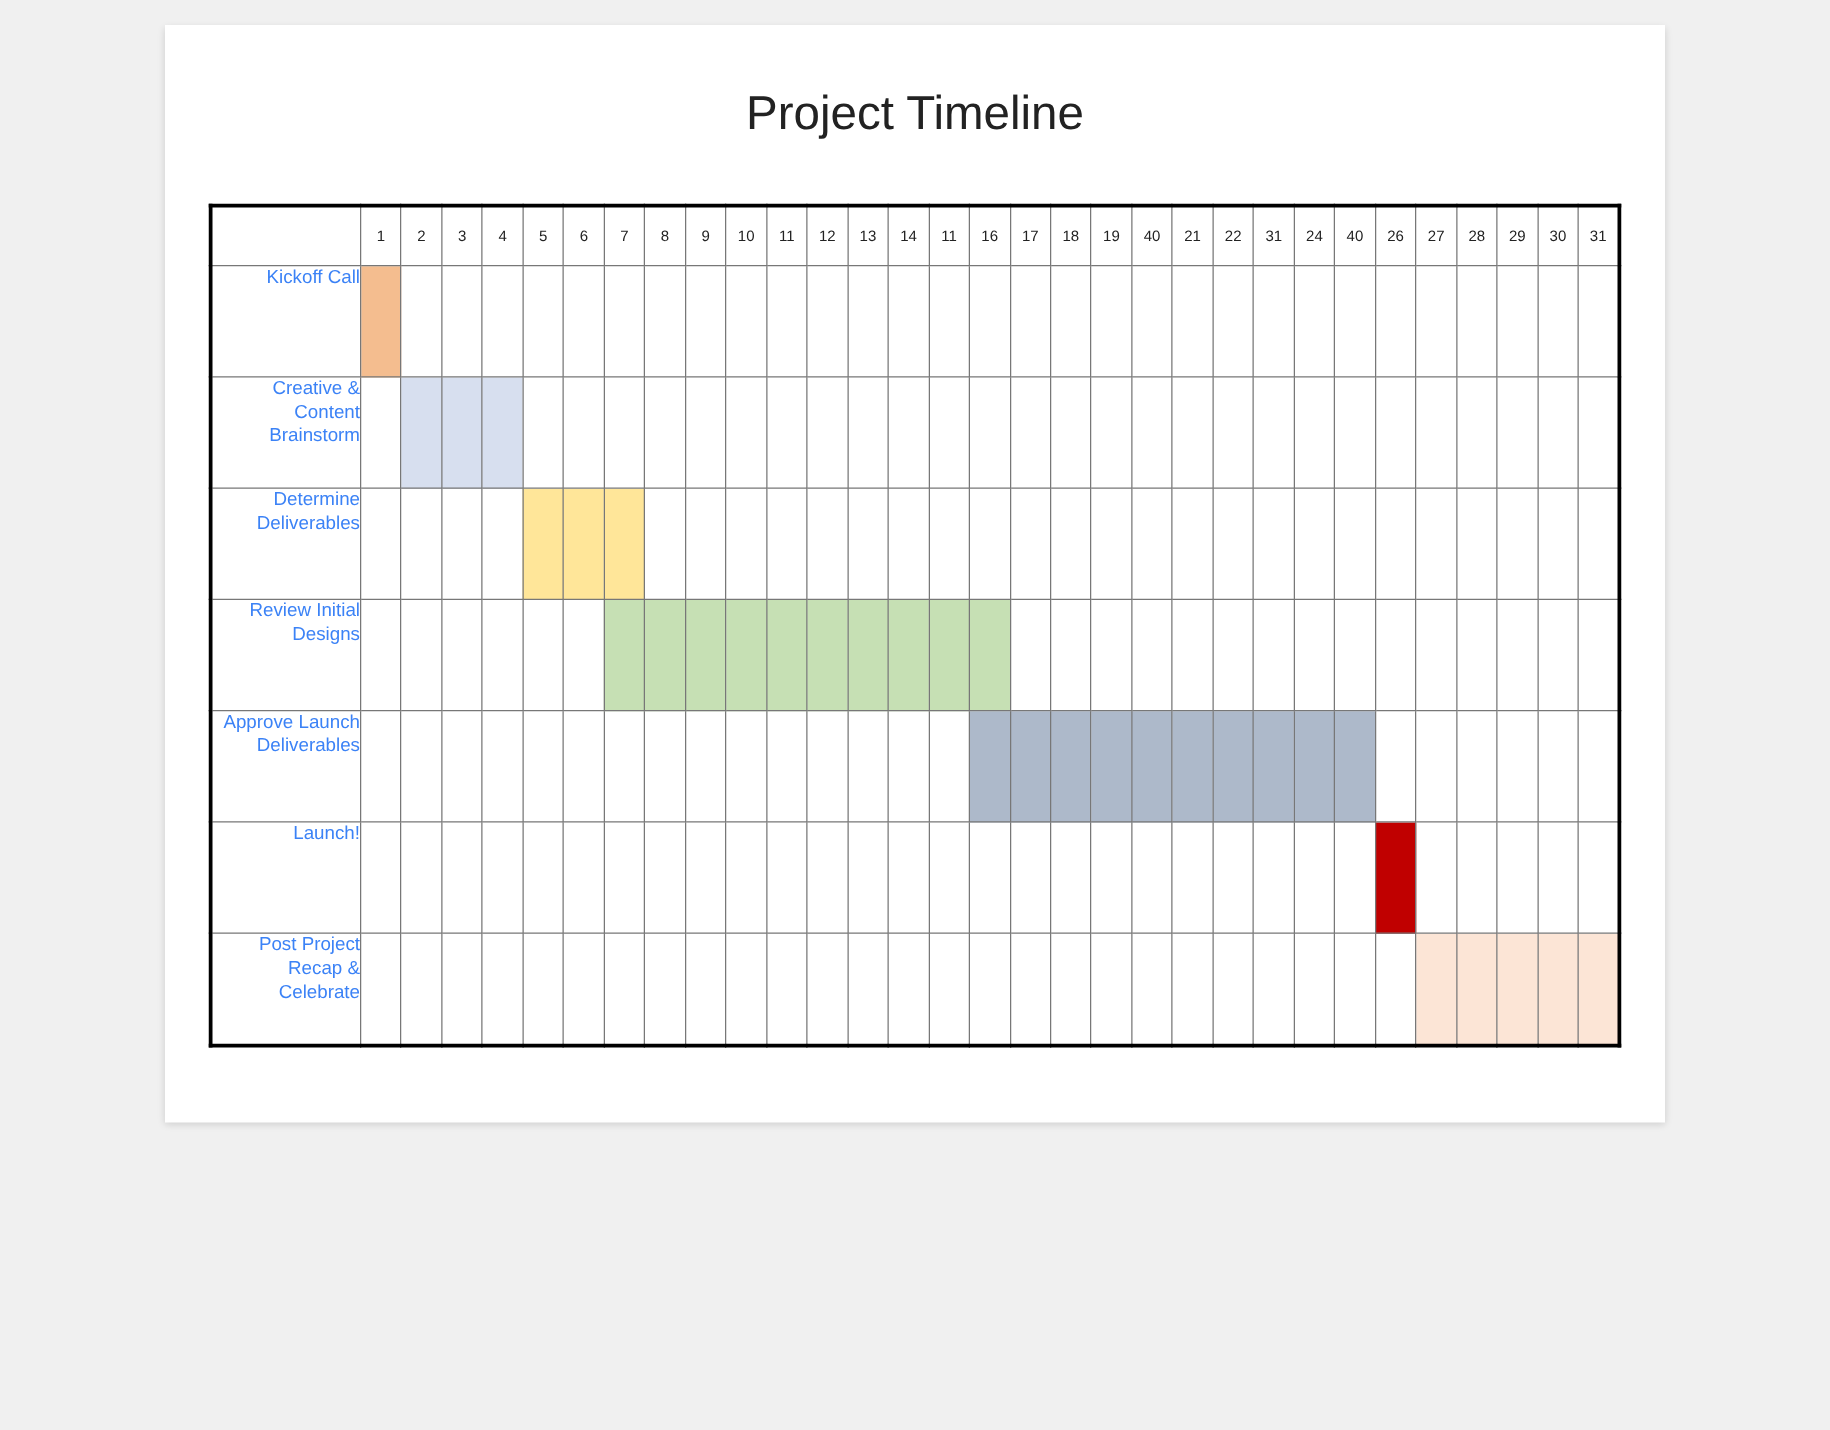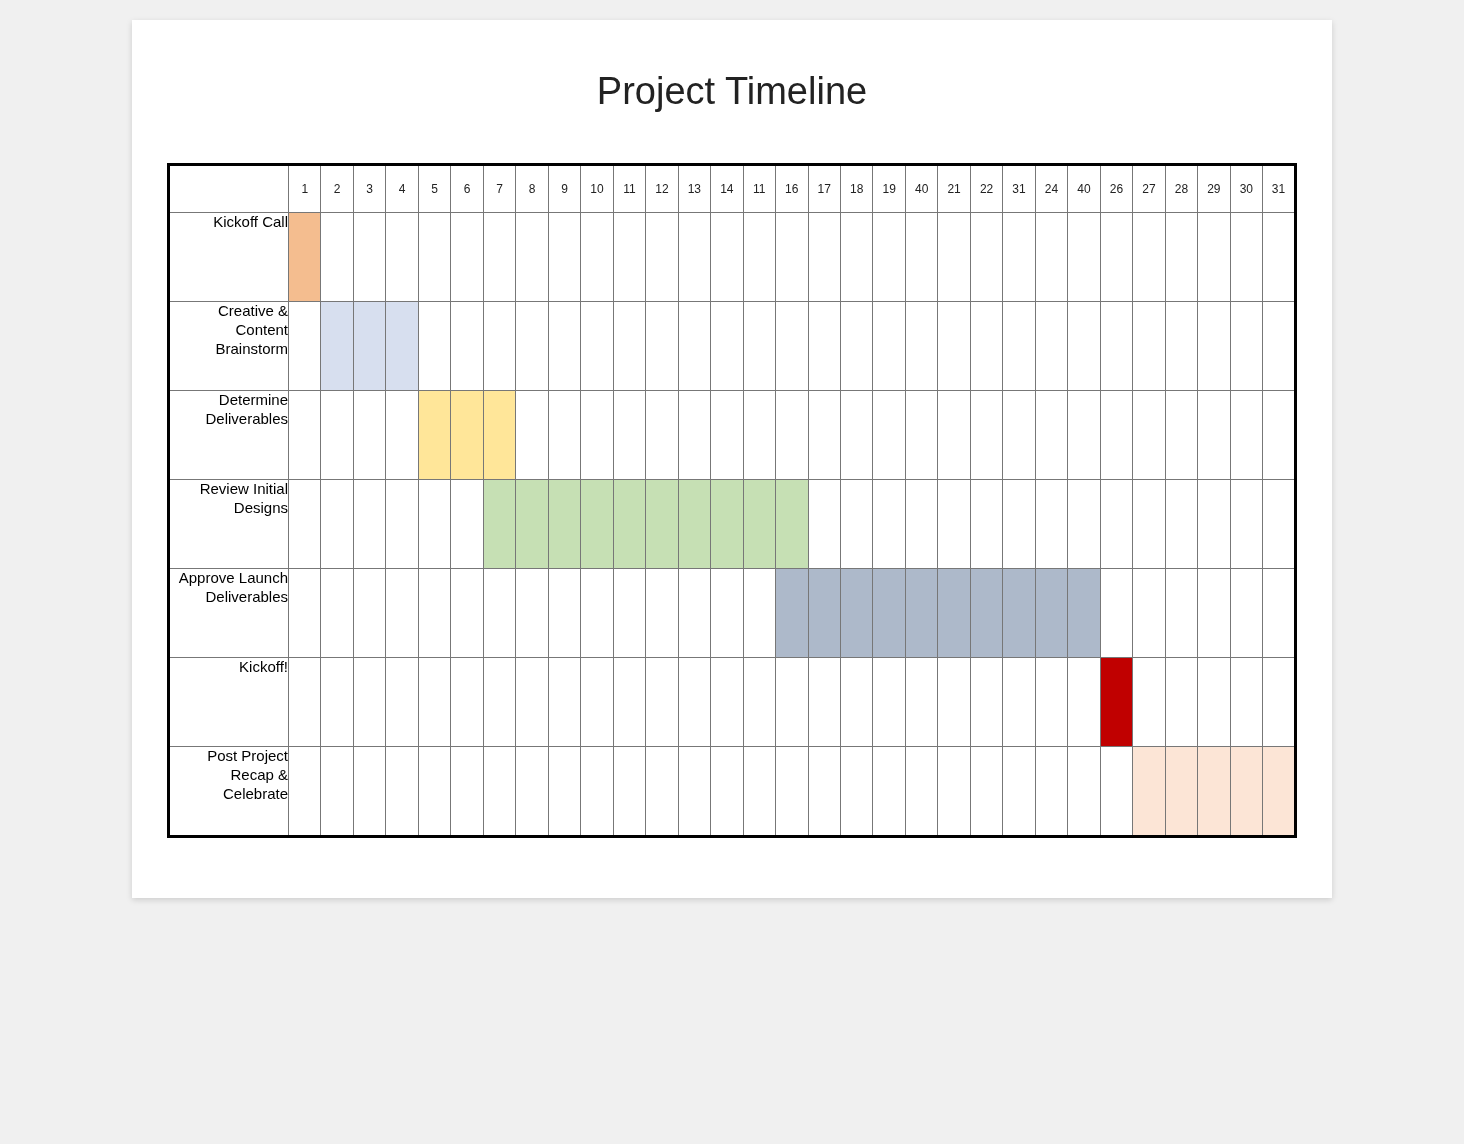--- a/index.html
+++ b/index.html
@@ -54,21 +54,21 @@
   tr.data-row td {
     height: 88px;
     vertical-align: top;
   }
   td.task-label {
     font-size: 15px;
     line-height: 1.25;
     text-align: right;
     padding: 3px 5px 0 3px;
     font-weight: 400;
-    color: #000000;
+    color: #3b82f6;
   }
 </style>
 </head>
 <body>
 
 <div class="page">
   <h1 class="title">Project Timeline</h1>
 
   <table class="gantt">
     <colgroup id="gantt-cols">
@@ -306,21 +306,21 @@
           <td style="background: rgb(173, 185, 202);"></td>
           <td style="background: rgb(173, 185, 202);"></td>
           <td></td>
           <td></td>
           <td></td>
           <td></td>
           <td></td>
           <td></td>
         </tr>
         <tr class="data-row">
-          <td class="task-label">Kickoff!</td>
+          <td class="task-label">Launch!</td>
           <td></td>
           <td></td>
           <td></td>
           <td></td>
           <td></td>
           <td></td>
           <td></td>
           <td></td>
           <td></td>
           <td></td>

